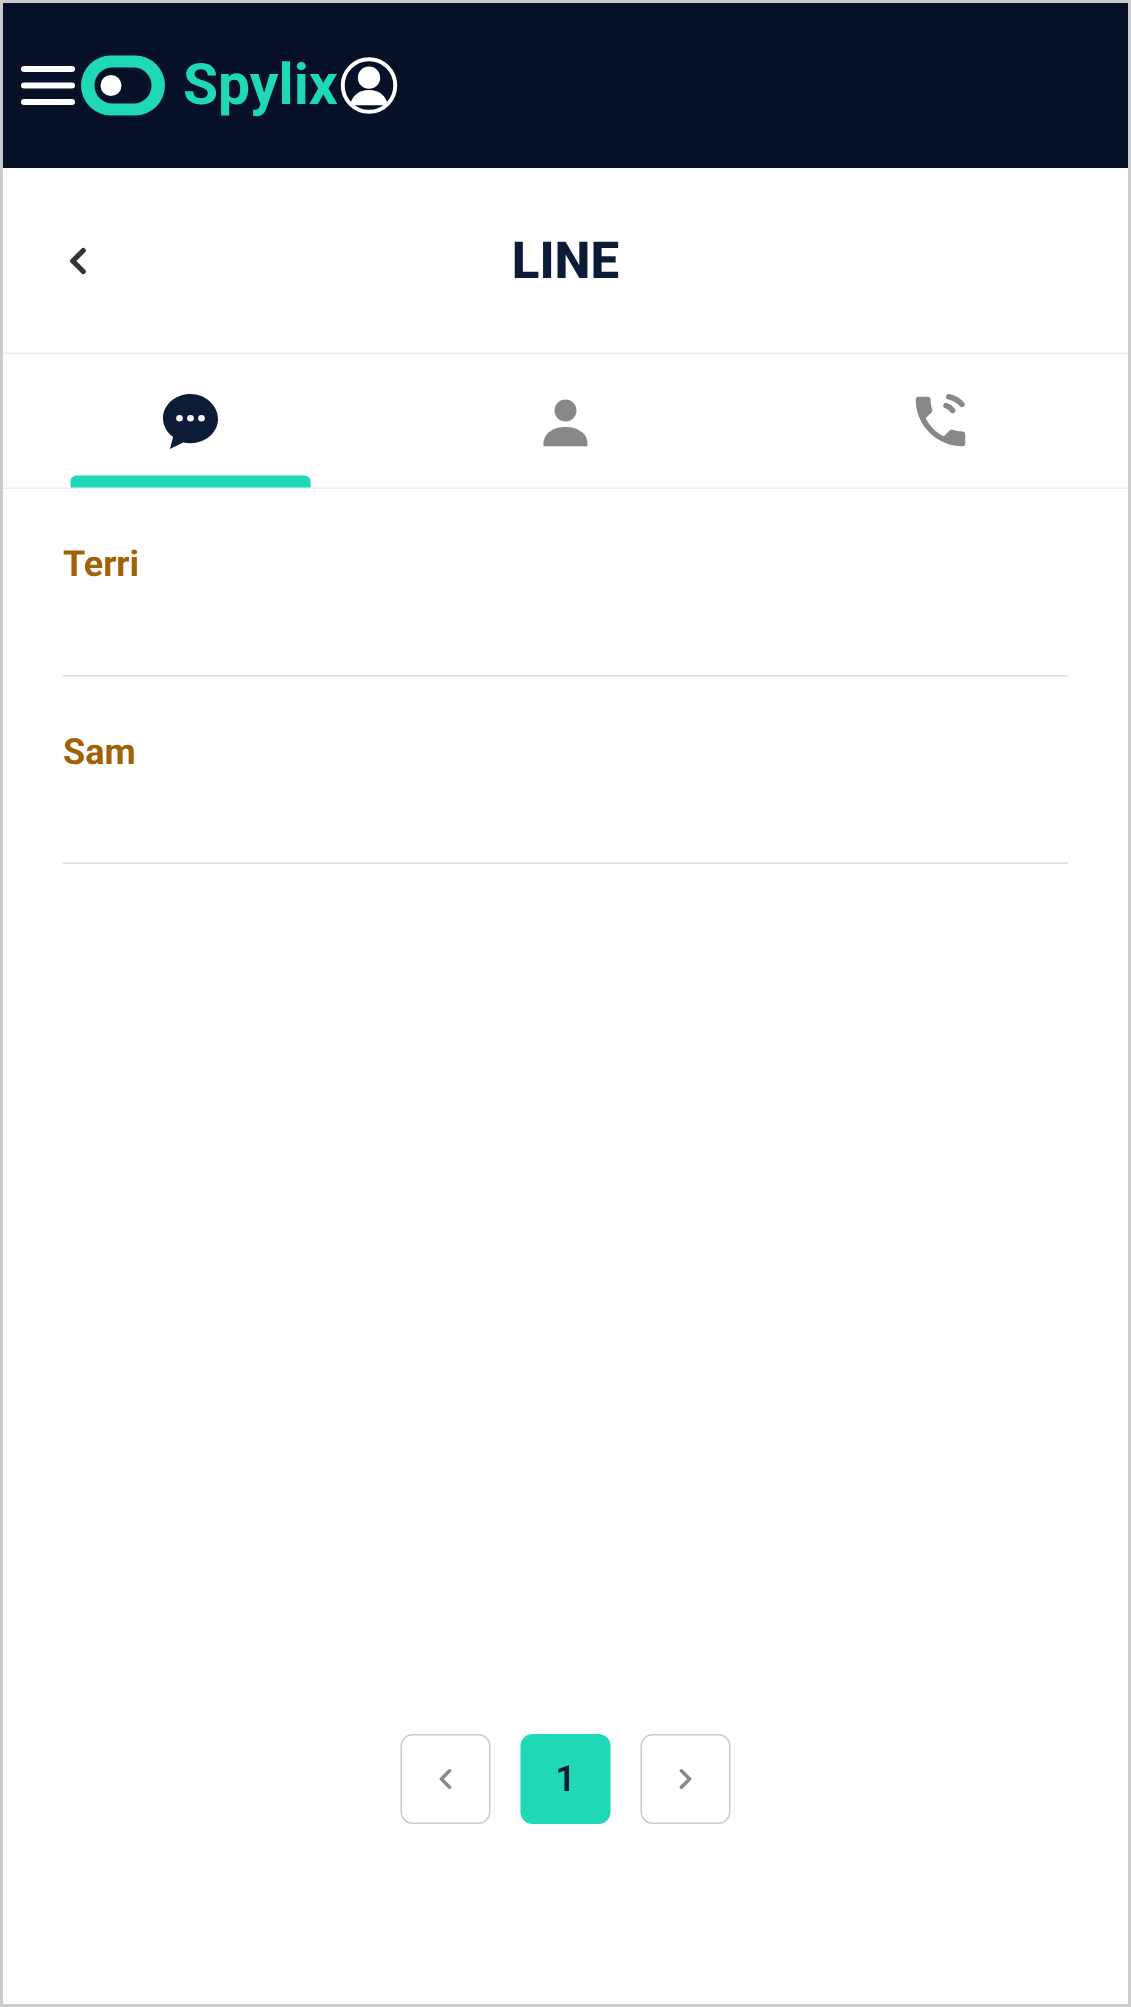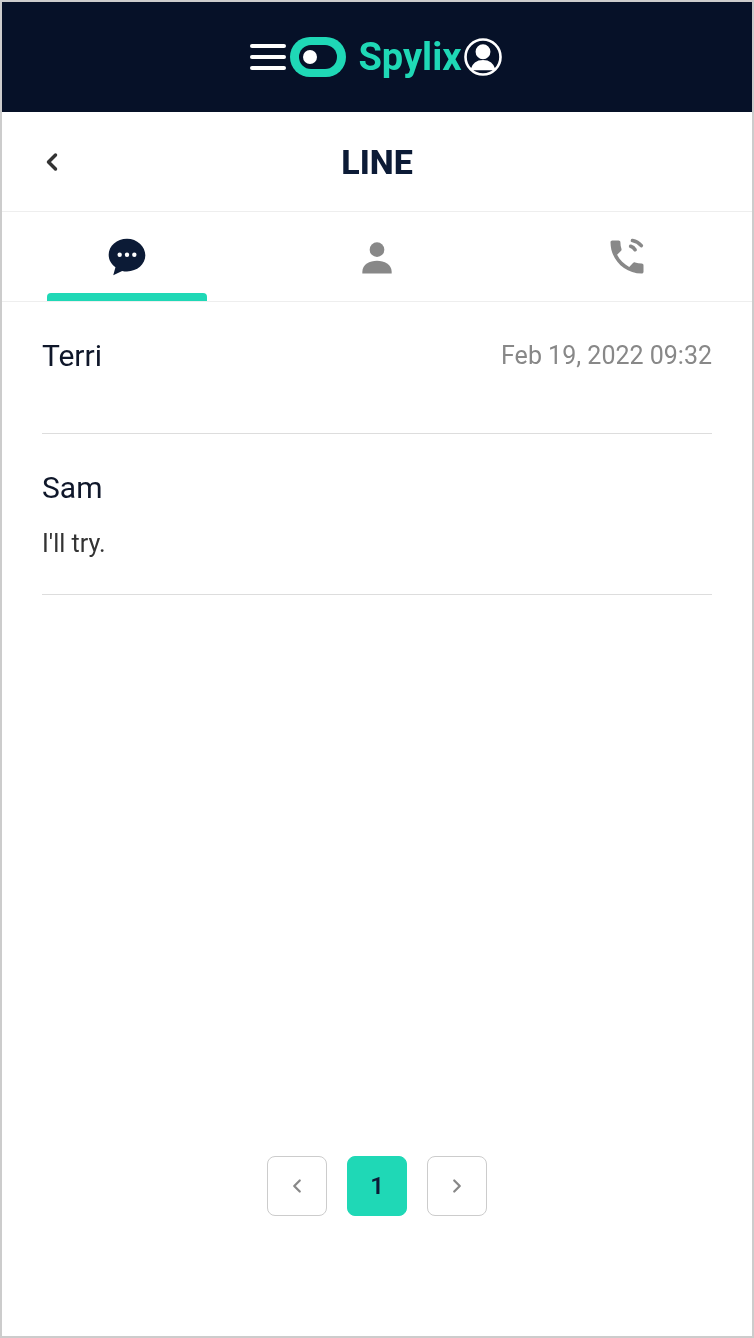--- a/index.html
+++ b/index.html
@@ -14,22 +14,22 @@
       border: 2px solid #ccc;
       background: #fff;
       display: flex;
       flex-direction: column;
     }
     .header {
       background: #061128;
       height: 110px;
       display: flex;
       align-items: center;
-      justify-content: center;
-      padding: 0 28px;
+      justify-content: flex-start;
+      padding: 0 12px;
     }
     .hamburger {
       width: 40px;
       height: 40px;
       display: flex;
       flex-direction: column;
       justify-content: center;
       gap: 7px;
       cursor: pointer;
     }
@@ -75,21 +75,21 @@
       color: #1fd8b6;
       font-size: 38px;
       font-weight: 700;
     }
     .profile-icon {
       width: 42px;
       height: 42px;
       cursor: pointer;
     }
     .titlebar {
-      height: 100px;
+      height: 124px;
       display: flex;
       align-items: center;
       padding: 0 30px;
       border-bottom: 1px solid #eee;
       position: relative;
     }
     .back-btn {
       cursor: pointer;
       width: 40px;
       height: 40px;
@@ -142,23 +142,23 @@
       padding: 36px 0 36px 0;
       border-bottom: 1px solid #ddd;
     }
     .message-header {
       display: flex;
       justify-content: space-between;
       align-items: center;
       margin-bottom: 24px;
     }
     .message-sender {
-      font-size: 30px;
-      font-weight: 400;
-      color: #0f172a;
+      font-size: 24px;
+      font-weight: 700;
+      color: #a16207;
     }
     .message-time {
       font-size: 25px;
       color: #888;
     }
     .message-text {
       font-size: 25px;
       color: #333;
     }
     .pagination {
@@ -244,28 +244,26 @@
       <path d="M15 3c2 .4 3.6 1.4 4.8 2.8" stroke="#888" stroke-width="2" fill="none" stroke-linecap="round"></path>
       <path d="M14 6.2c1 .3 1.8.9 2.4 1.8" stroke="#888" stroke-width="2" fill="none" stroke-linecap="round"></path>
     </svg>
   </div>
 </div>
 
 <div class="content">
   <div class="message-item">
     <div class="message-header">
       <span class="message-sender">Terri</span>
-      <span class="message-time">Feb 19, 2022 09:32</span>
     </div>
   </div>
   <div class="message-item">
     <div class="message-header">
       <span class="message-sender">Sam</span>
     </div>
-    <div class="message-text">I'll try.</div>
   </div>
 </div>
 
 <div class="pagination">
   <div class="page-btn">
     <svg viewBox="0 0 24 24" width="22" height="22" fill="none" stroke="#888" stroke-width="2.5" stroke-linecap="round" stroke-linejoin="round">
       <polyline points="15 18 9 12 15 6"></polyline>
     </svg>
   </div>
   <div class="page-btn current">1</div>

